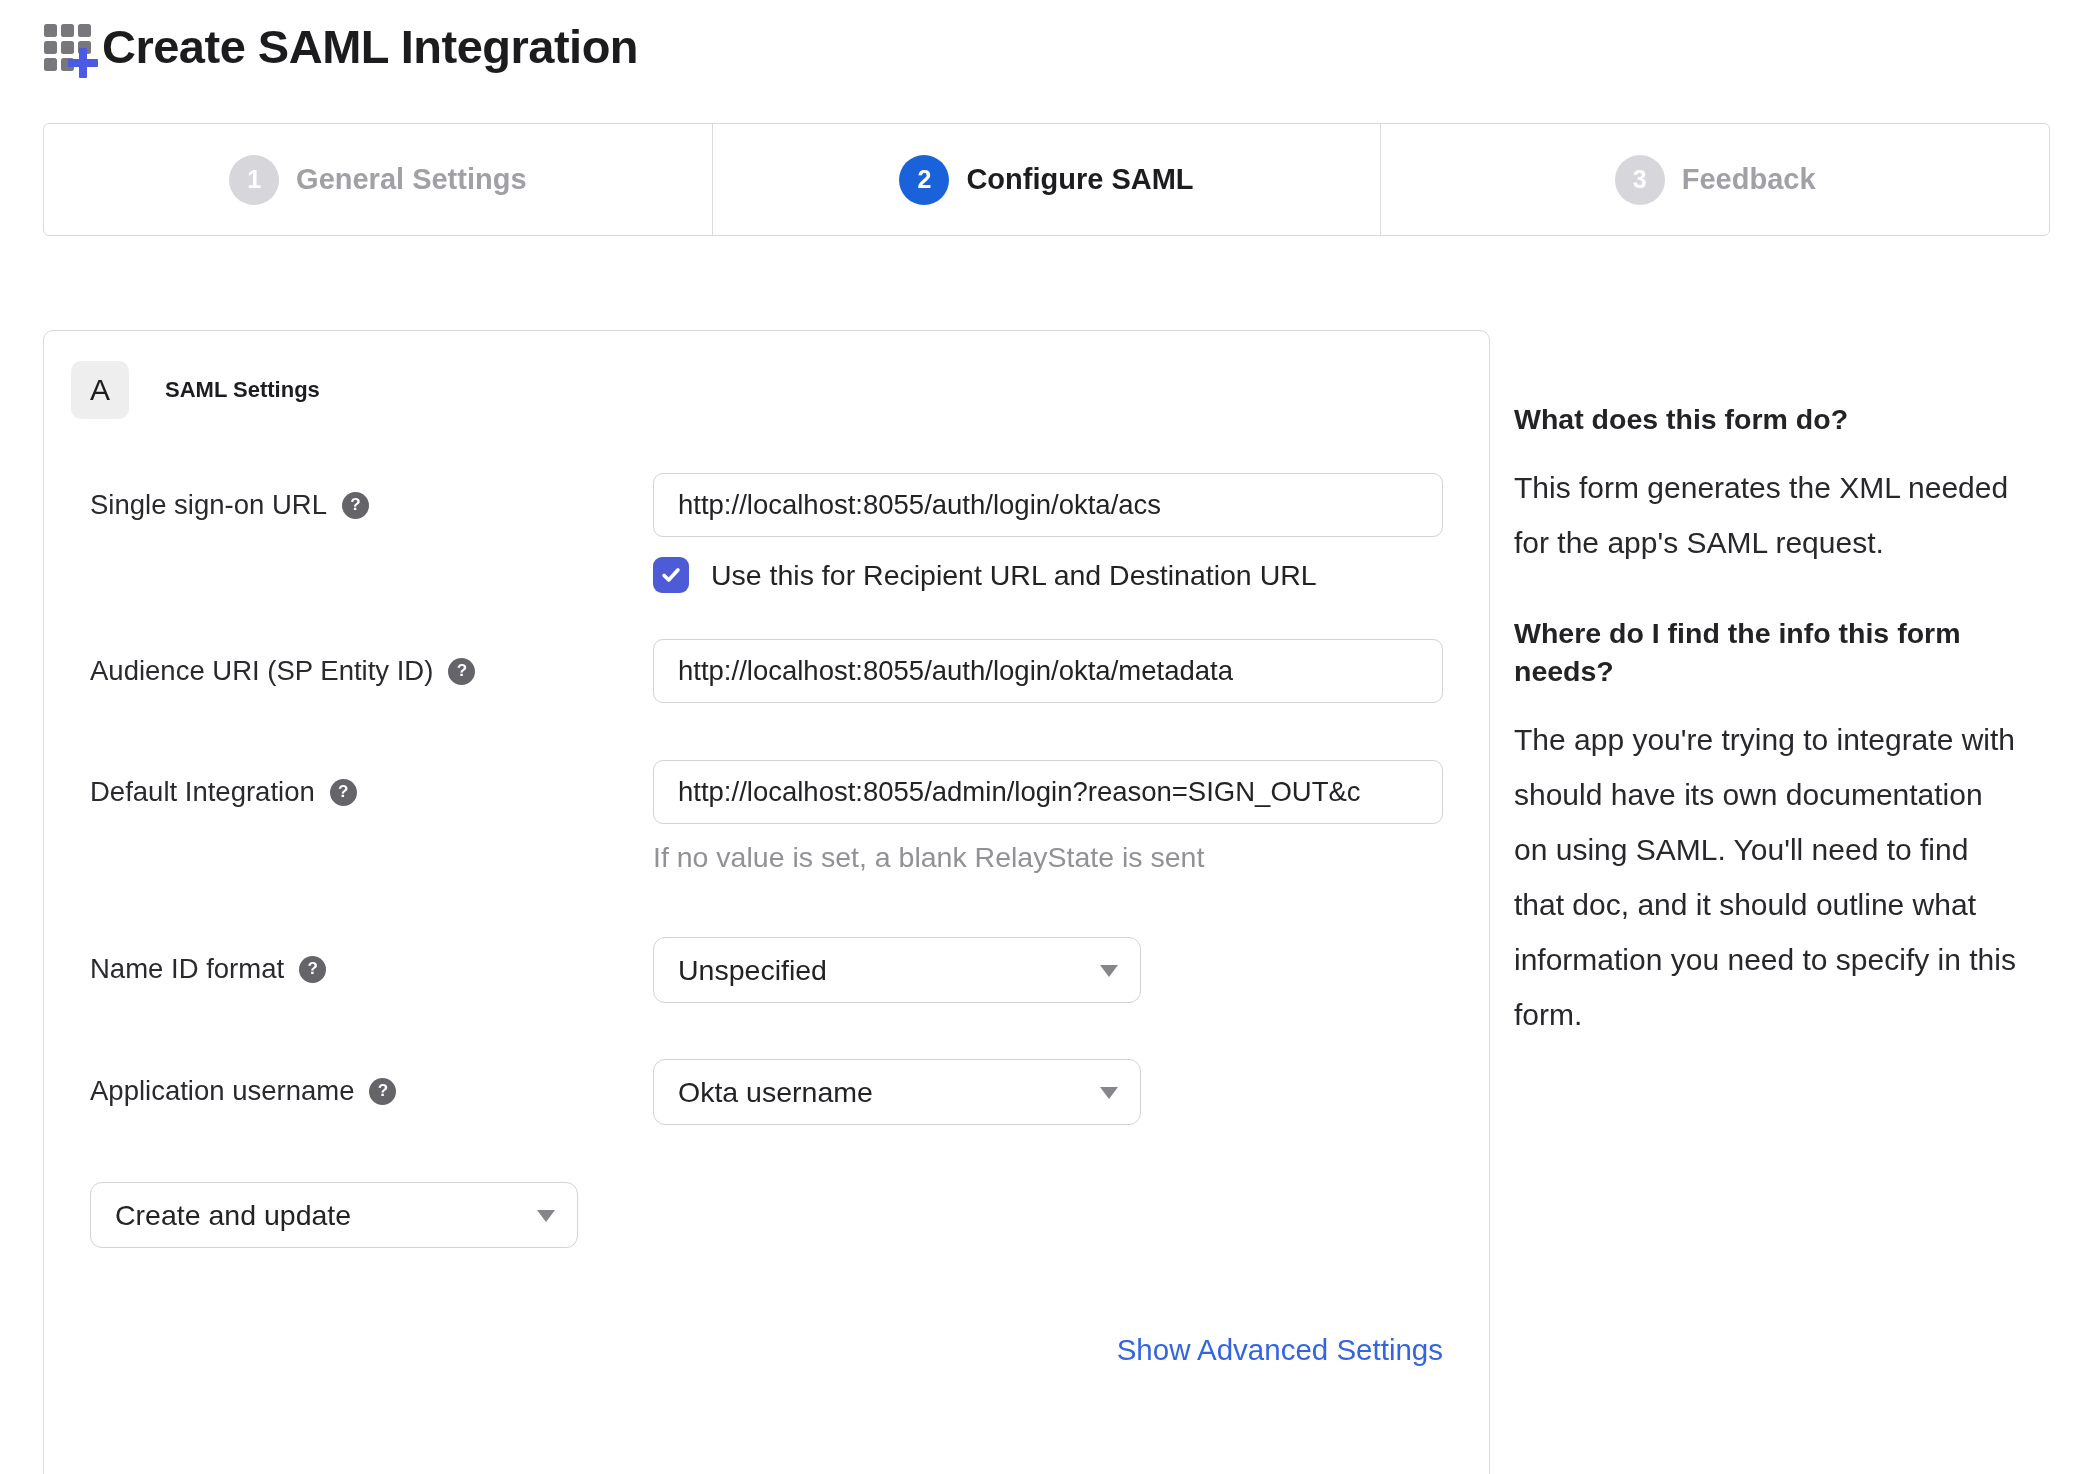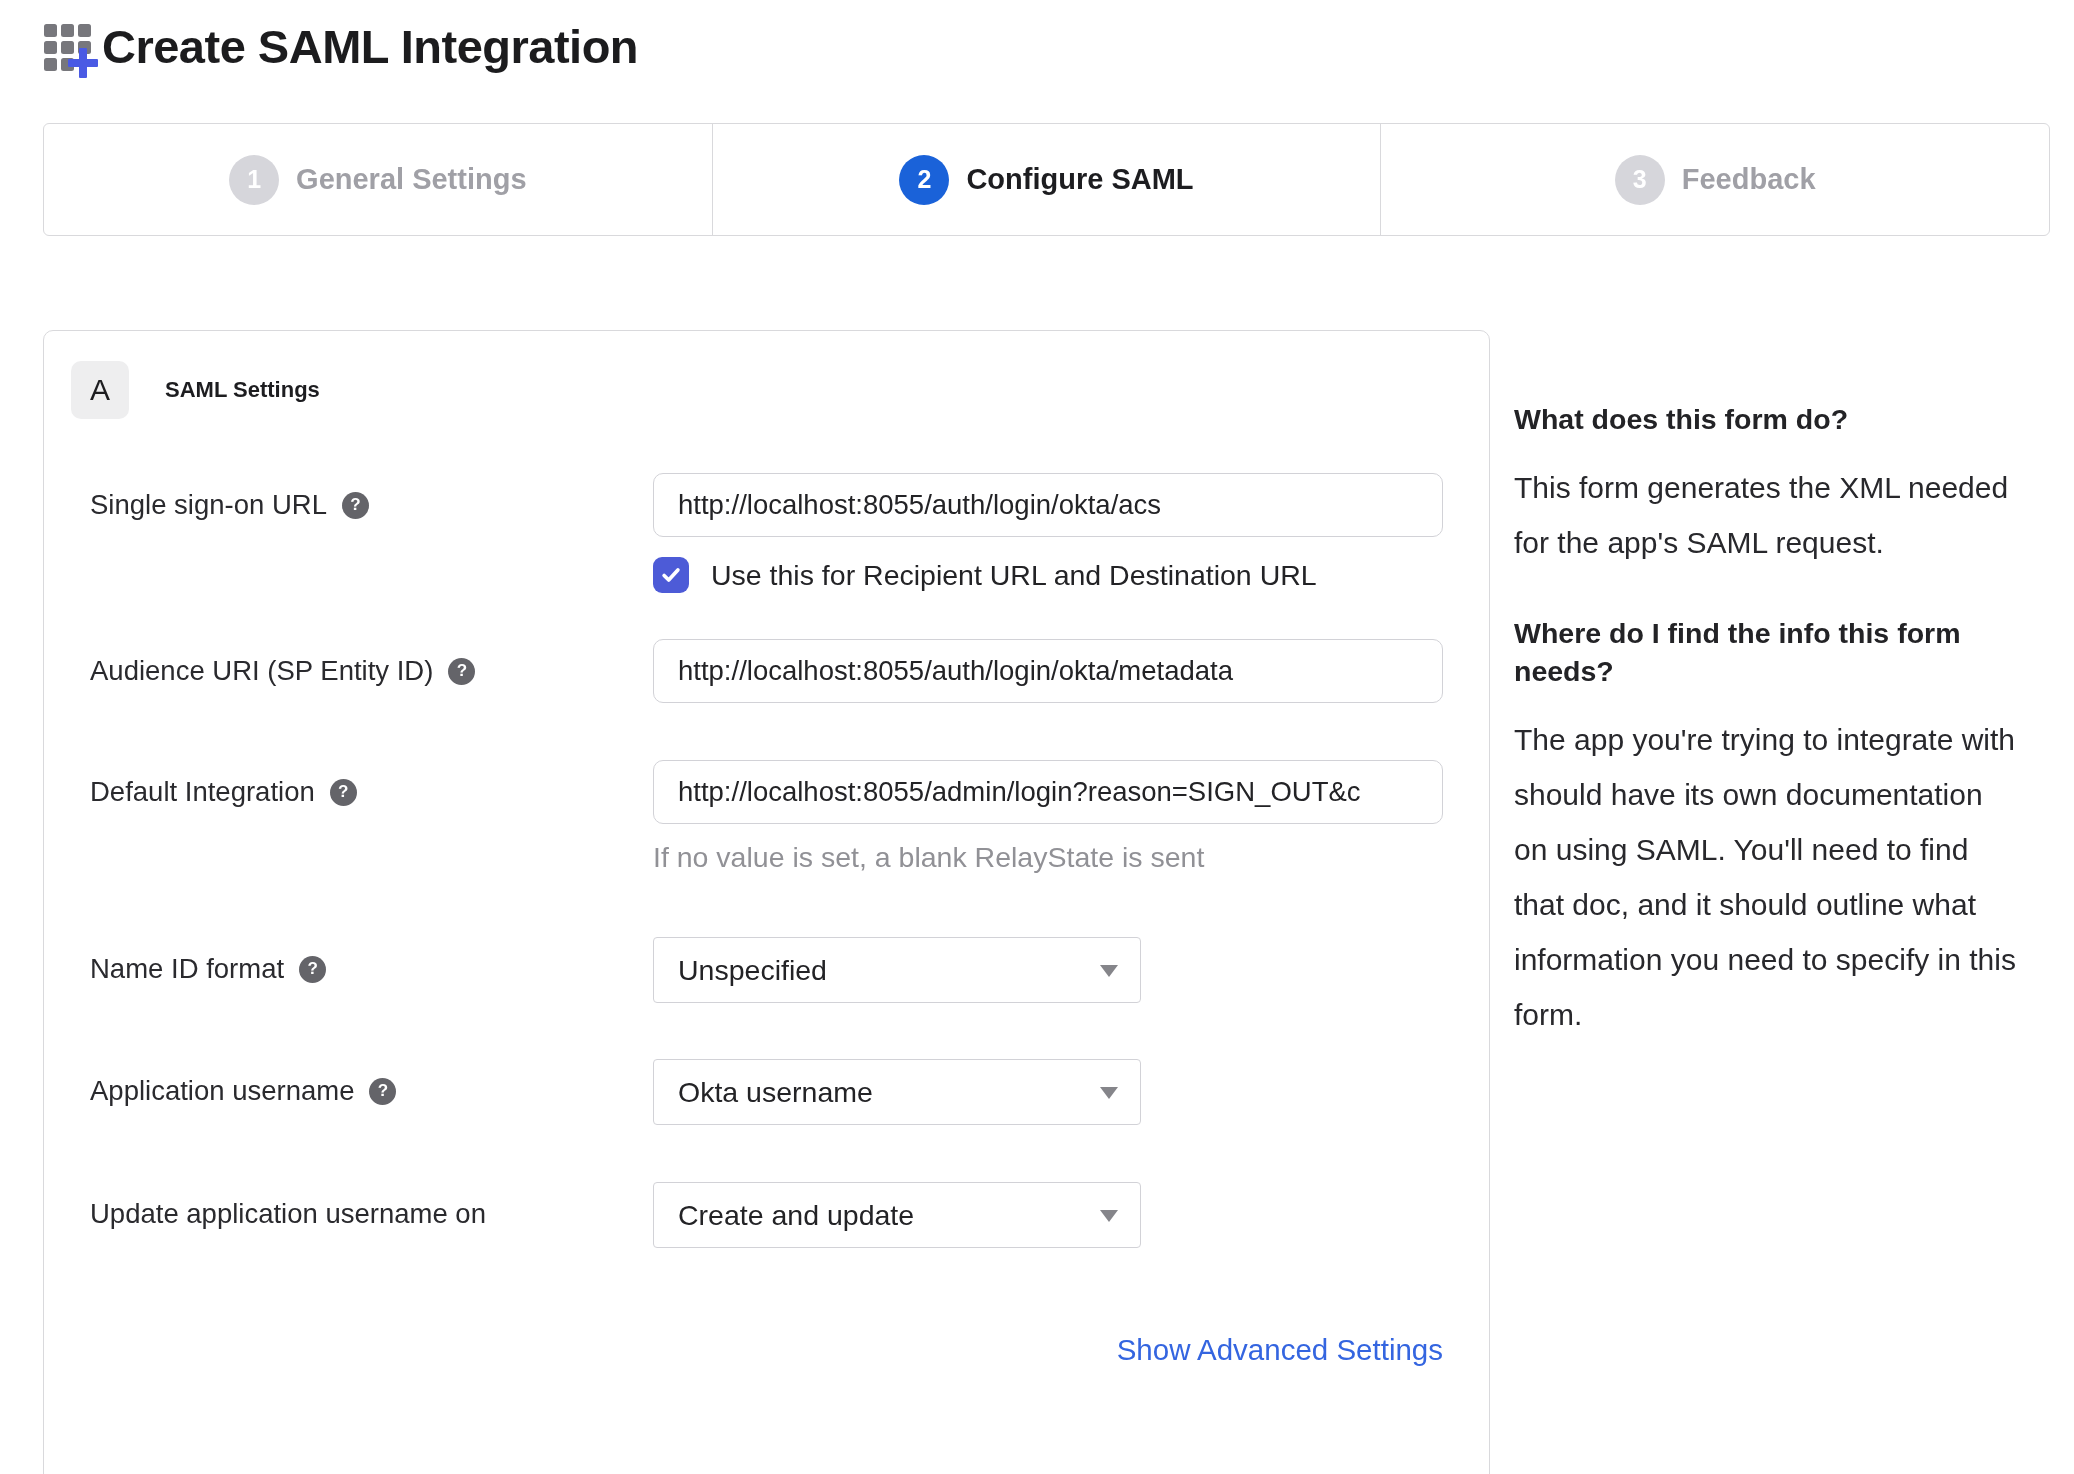--- a/index.html
+++ b/index.html
@@ -63,21 +63,21 @@
 
   .checkbox-row{display:flex;align-items:center;margin-top:20px;}
   .checkbox{width:36px;height:36px;border-radius:9px;background:#4d5bd7;display:flex;
     align-items:center;justify-content:center;cursor:pointer;flex:0 0 auto;}
   .checkbox svg{width:22px;height:22px;}
   .checkbox-label{margin-left:22px;font-size:28.5px;color:#232326;}
 
   .helper-text{margin-top:17px;font-size:28.5px;color:#919196;}
 
   .select{position:relative;width:488px;height:66px;box-sizing:border-box;border:1.5px solid #d2d2d7;
-    border-radius:4px;display:flex;align-items:center;padding:0 24px;cursor:pointer;background:#fff;}
+    border-radius:12px;display:flex;align-items:center;padding:0 24px;cursor:pointer;background:#fff;}
   .select-value{font-size:28.5px;color:#232326;}
   .select-arrow{position:absolute;right:22px;top:50%;margin-top:-5px;width:0;height:0;
     border-left:9px solid transparent;border-right:9px solid transparent;border-top:12px solid #85858a;}
 
   .advanced-row{margin:85px 0 0 19px;width:1353px;text-align:right;}
   .advanced-link{font-size:29.5px;color:#3465e0;text-decoration:none;cursor:pointer;}
 
   
   .sidebar{position:absolute;left:1514px;top:400px;width:505px;}
   .sidebar h4{margin:0 0 22px 0;font-size:28.5px;line-height:38px;font-weight:700;color:#232326;}
@@ -185,23 +185,20 @@
     </div>
     <div class="form-field-cell">
       <div class="select">
         <span class="select-value">Okta username</span>
         <span class="select-arrow"></span>
       </div>
     </div>
   </div>
 
   <div class="form-row row-updateuser">
-    <div class="form-label-cell">
-      <span class="form-label">Update application username on</span>
-    </div>
     <div class="form-field-cell">
       <div class="select">
         <span class="select-value">Create and update</span>
         <span class="select-arrow"></span>
       </div>
     </div>
   </div>
 
   <div class="advanced-row">
     <a class="advanced-link">Show Advanced Settings</a>

